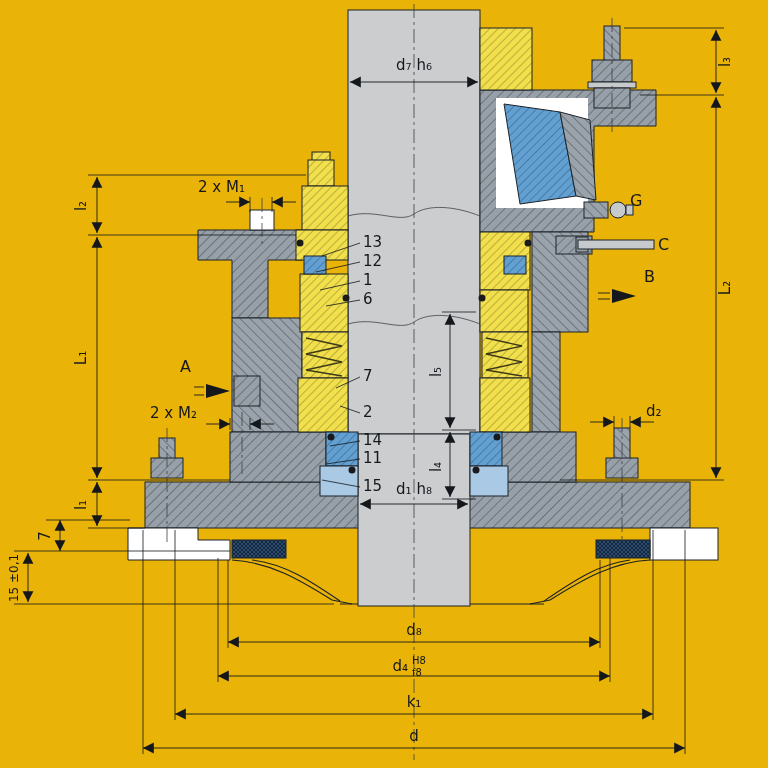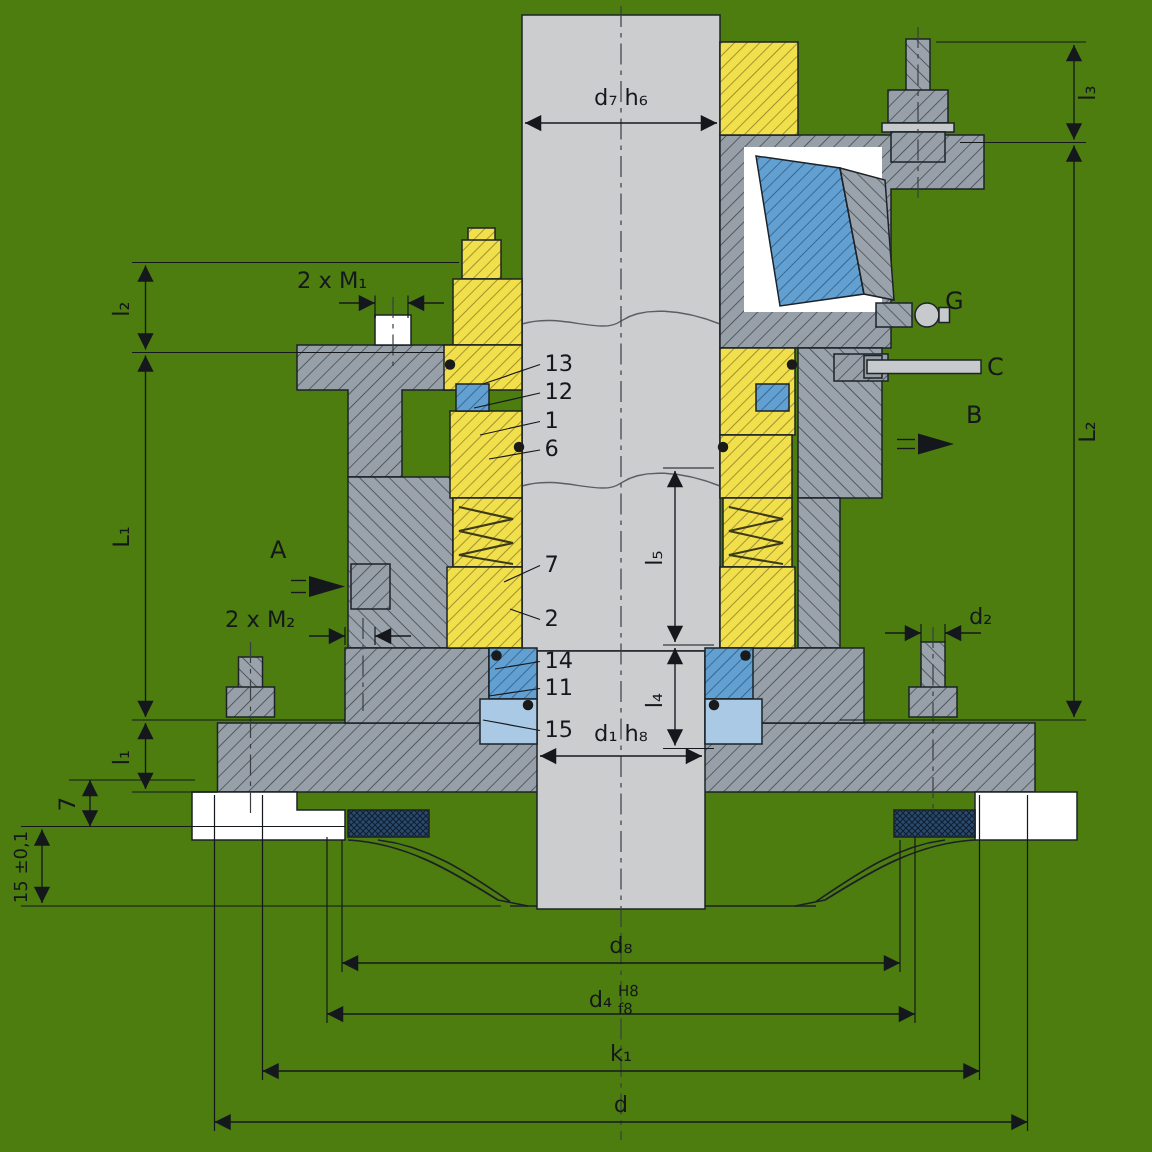--- a/index.html
+++ b/index.html
@@ -1,16 +1,16 @@
 <!DOCTYPE html>
 <html><head>
 <meta charset="utf-8">
 <style>
   html,body{margin:0;padding:0;background:#fff;}
-  .stage{position:relative;width:768px;height:768px;background:#4d7c0f;overflow:hidden;
+  .stage{position:relative;width:768px;height:768px;background:#eab308;overflow:hidden;
          font-family:"DejaVu Sans",sans-serif;}
   svg{position:absolute;left:0;top:0;}
   text{font-family:"DejaVu Sans",sans-serif;font-size:15px;fill:#14181c;}
   .small{font-size:10px;}
   .tiny{font-size:12px;}
   .port{font-size:16px;}
   .dl{stroke:#14181c;stroke-width:0.9;fill:none;}
   .ext{stroke:#14181c;stroke-width:0.8;fill:none;}
   .ldr{stroke:#14181c;stroke-width:0.8;fill:none;}
   .cl{stroke:#3a3f44;stroke-width:0.8;fill:none;stroke-dasharray:14 4 3 4;}

